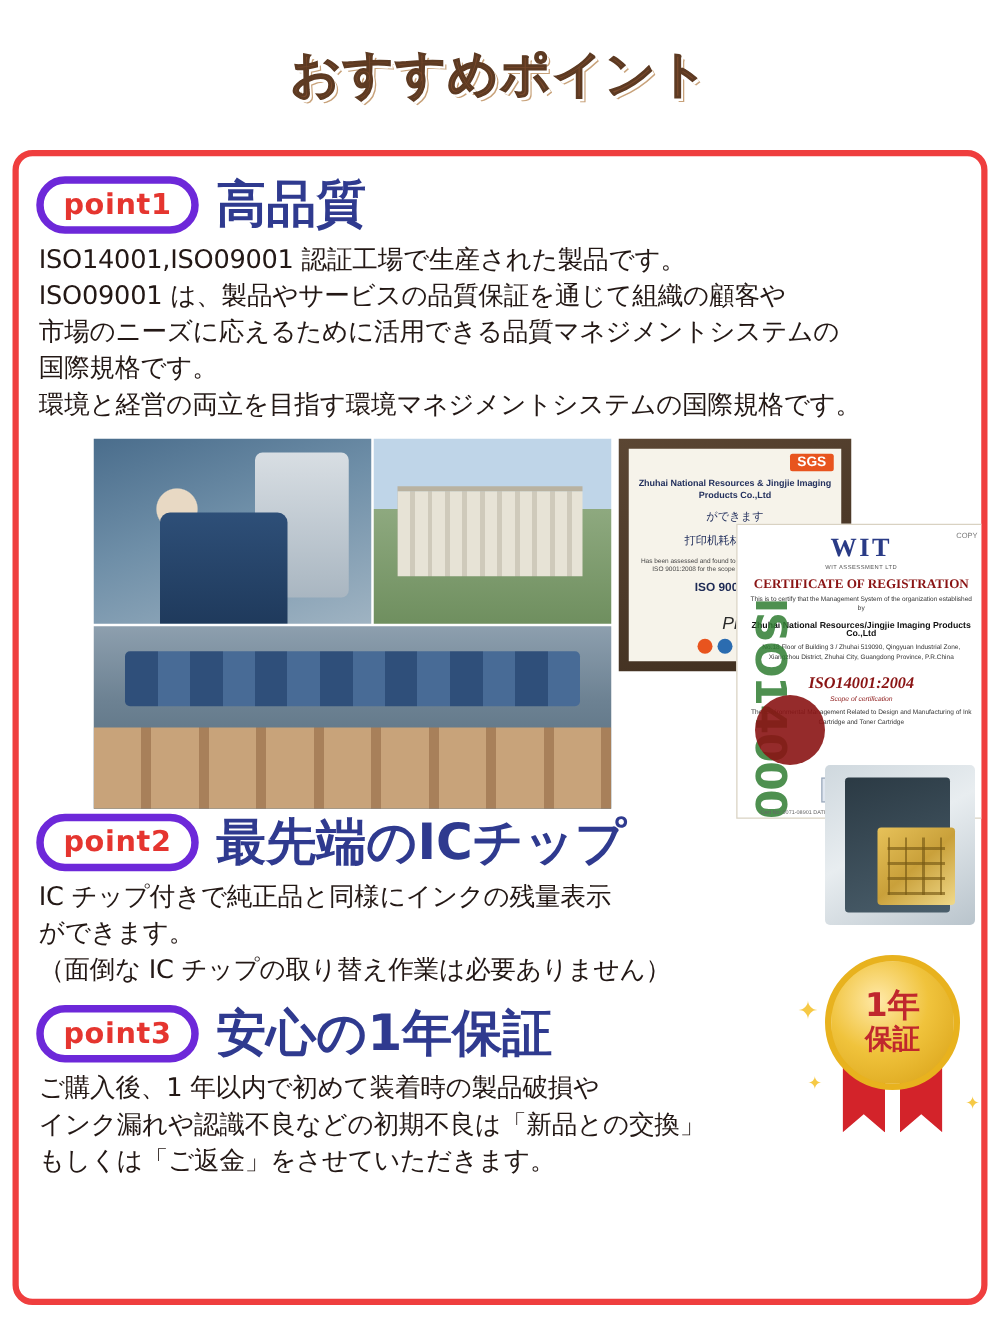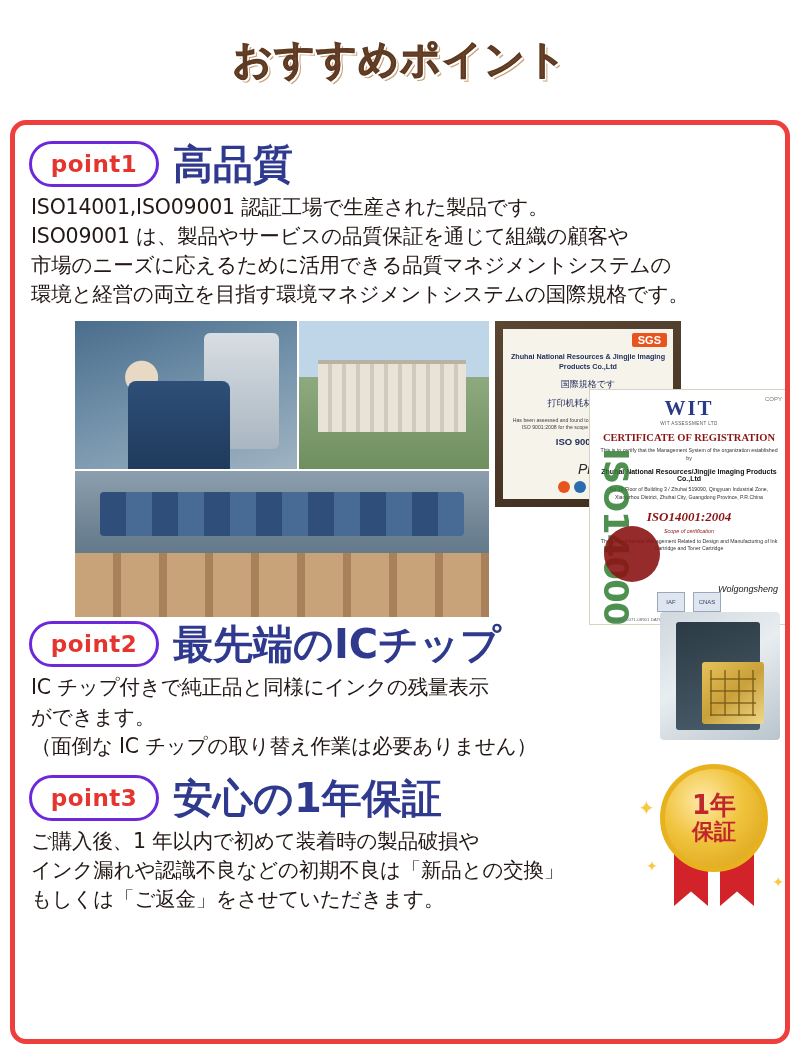--- a/index.html
+++ b/index.html
@@ -66,21 +66,21 @@
     align-items: center;
     gap: 14px;
     margin-bottom: 6px;
   }
   .point-badge {
     display: inline-flex;
     align-items: center;
     justify-content: center;
     width: 130px;
     height: 46px;
-    border: 3px solid #6d28d9;
+    border: 6px solid #6d28d9;
     border-radius: 23px;
     color: #e5352f;
     font-family: "DejaVu Sans", sans-serif;
     font-weight: bold;
     font-size: 23px;
     letter-spacing: 0.5px;
     box-sizing: border-box;
     background: #fff;
     flex: none;
   }
@@ -317,33 +317,34 @@
   <div class="frame">
 
     <div class="point-row">
       <span class="point-badge">point1</span>
       <span class="point-title">高品質</span>
     </div>
     <div class="body-text">
       <div>ISO14001,ISO09001 認証工場で生産された製品です。</div>
       <div>ISO09001 は、製品やサービスの品質保証を通じて組織の顧客や</div>
       <div>市場のニーズに応えるために活用できる品質マネジメントシステムの</div>
+      <div>国際規格です。</div>
       <div>環境と経営の両立を目指す環境マネジメントシステムの国際規格です。</div>
     </div>
 
     <div class="collage">
       <div class="ph ph-lab"></div>
       <div class="ph ph-factory"></div>
       <div class="ph ph-line"></div>
 
       <div class="cert-sgs">
         <div class="inner">
           <div class="sgs-logo">SGS</div>
           <div class="l1">Zhuhai National Resources &amp; Jingjie Imaging Products Co.,Ltd</div>
-          <div class="cn">国際規格です</div>
+          <div class="cn">ができます</div>
           <div class="cn">打印机耗材有限公司</div>
           <div class="l2">Has been assessed and found to comply with the requirements of ISO 9001:2008 for the scope of activities described below</div>
           <div class="iso">ISO 9001:2008</div>
           <div class="sig">Pio</div>
           <div class="footer">
             <span class="badge-dot"></span>
             <span class="badge-dot b2"></span>
             <span class="badge-dot b3"></span>
             <span class="badge-dot b4"></span>
           </div>

